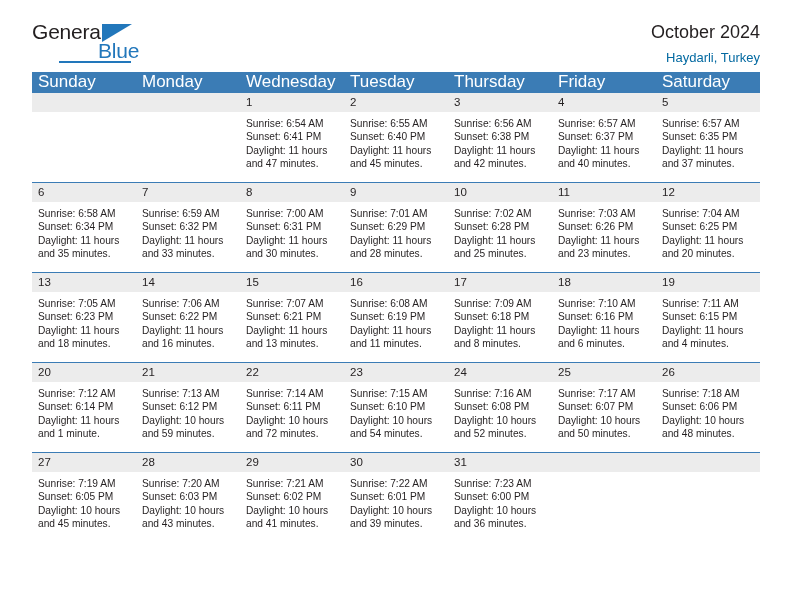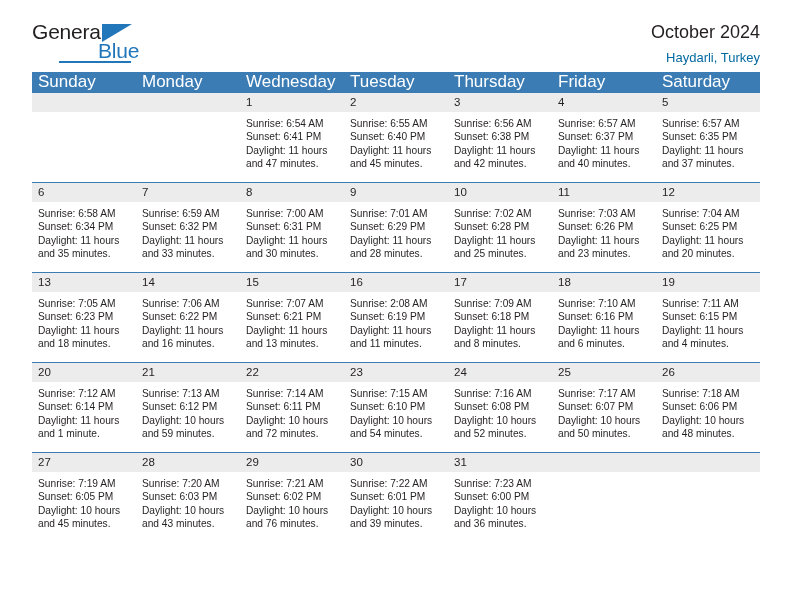--- a/index.html
+++ b/index.html
@@ -335,21 +335,21 @@
             <div class="cell-body">
               <div>Sunrise: 7:07 AM</div>
               <div>Sunset: 6:21 PM</div>
               <div>Daylight: 11 hours</div>
               <div>and 13 minutes.</div>
             </div>
           </div>
           <div class="cell">
             <div class="daynum-band">16</div>
             <div class="cell-body">
-              <div>Sunrise: 2:08 AM</div>
+              <div>Sunrise: 6:08 AM</div>
               <div>Sunset: 6:19 PM</div>
               <div>Daylight: 11 hours</div>
               <div>and 11 minutes.</div>
             </div>
           </div>
           <div class="cell">
             <div class="daynum-band">17</div>
             <div class="cell-body">
               <div>Sunrise: 7:09 AM</div>
               <div>Sunset: 6:18 PM</div>
@@ -459,21 +459,21 @@
               <div>Daylight: 10 hours</div>
               <div>and 43 minutes.</div>
             </div>
           </div>
           <div class="cell">
             <div class="daynum-band">29</div>
             <div class="cell-body">
               <div>Sunrise: 7:21 AM</div>
               <div>Sunset: 6:02 PM</div>
               <div>Daylight: 10 hours</div>
-              <div>and 76 minutes.</div>
+              <div>and 41 minutes.</div>
             </div>
           </div>
           <div class="cell">
             <div class="daynum-band">30</div>
             <div class="cell-body">
               <div>Sunrise: 7:22 AM</div>
               <div>Sunset: 6:01 PM</div>
               <div>Daylight: 10 hours</div>
               <div>and 39 minutes.</div>
             </div>

